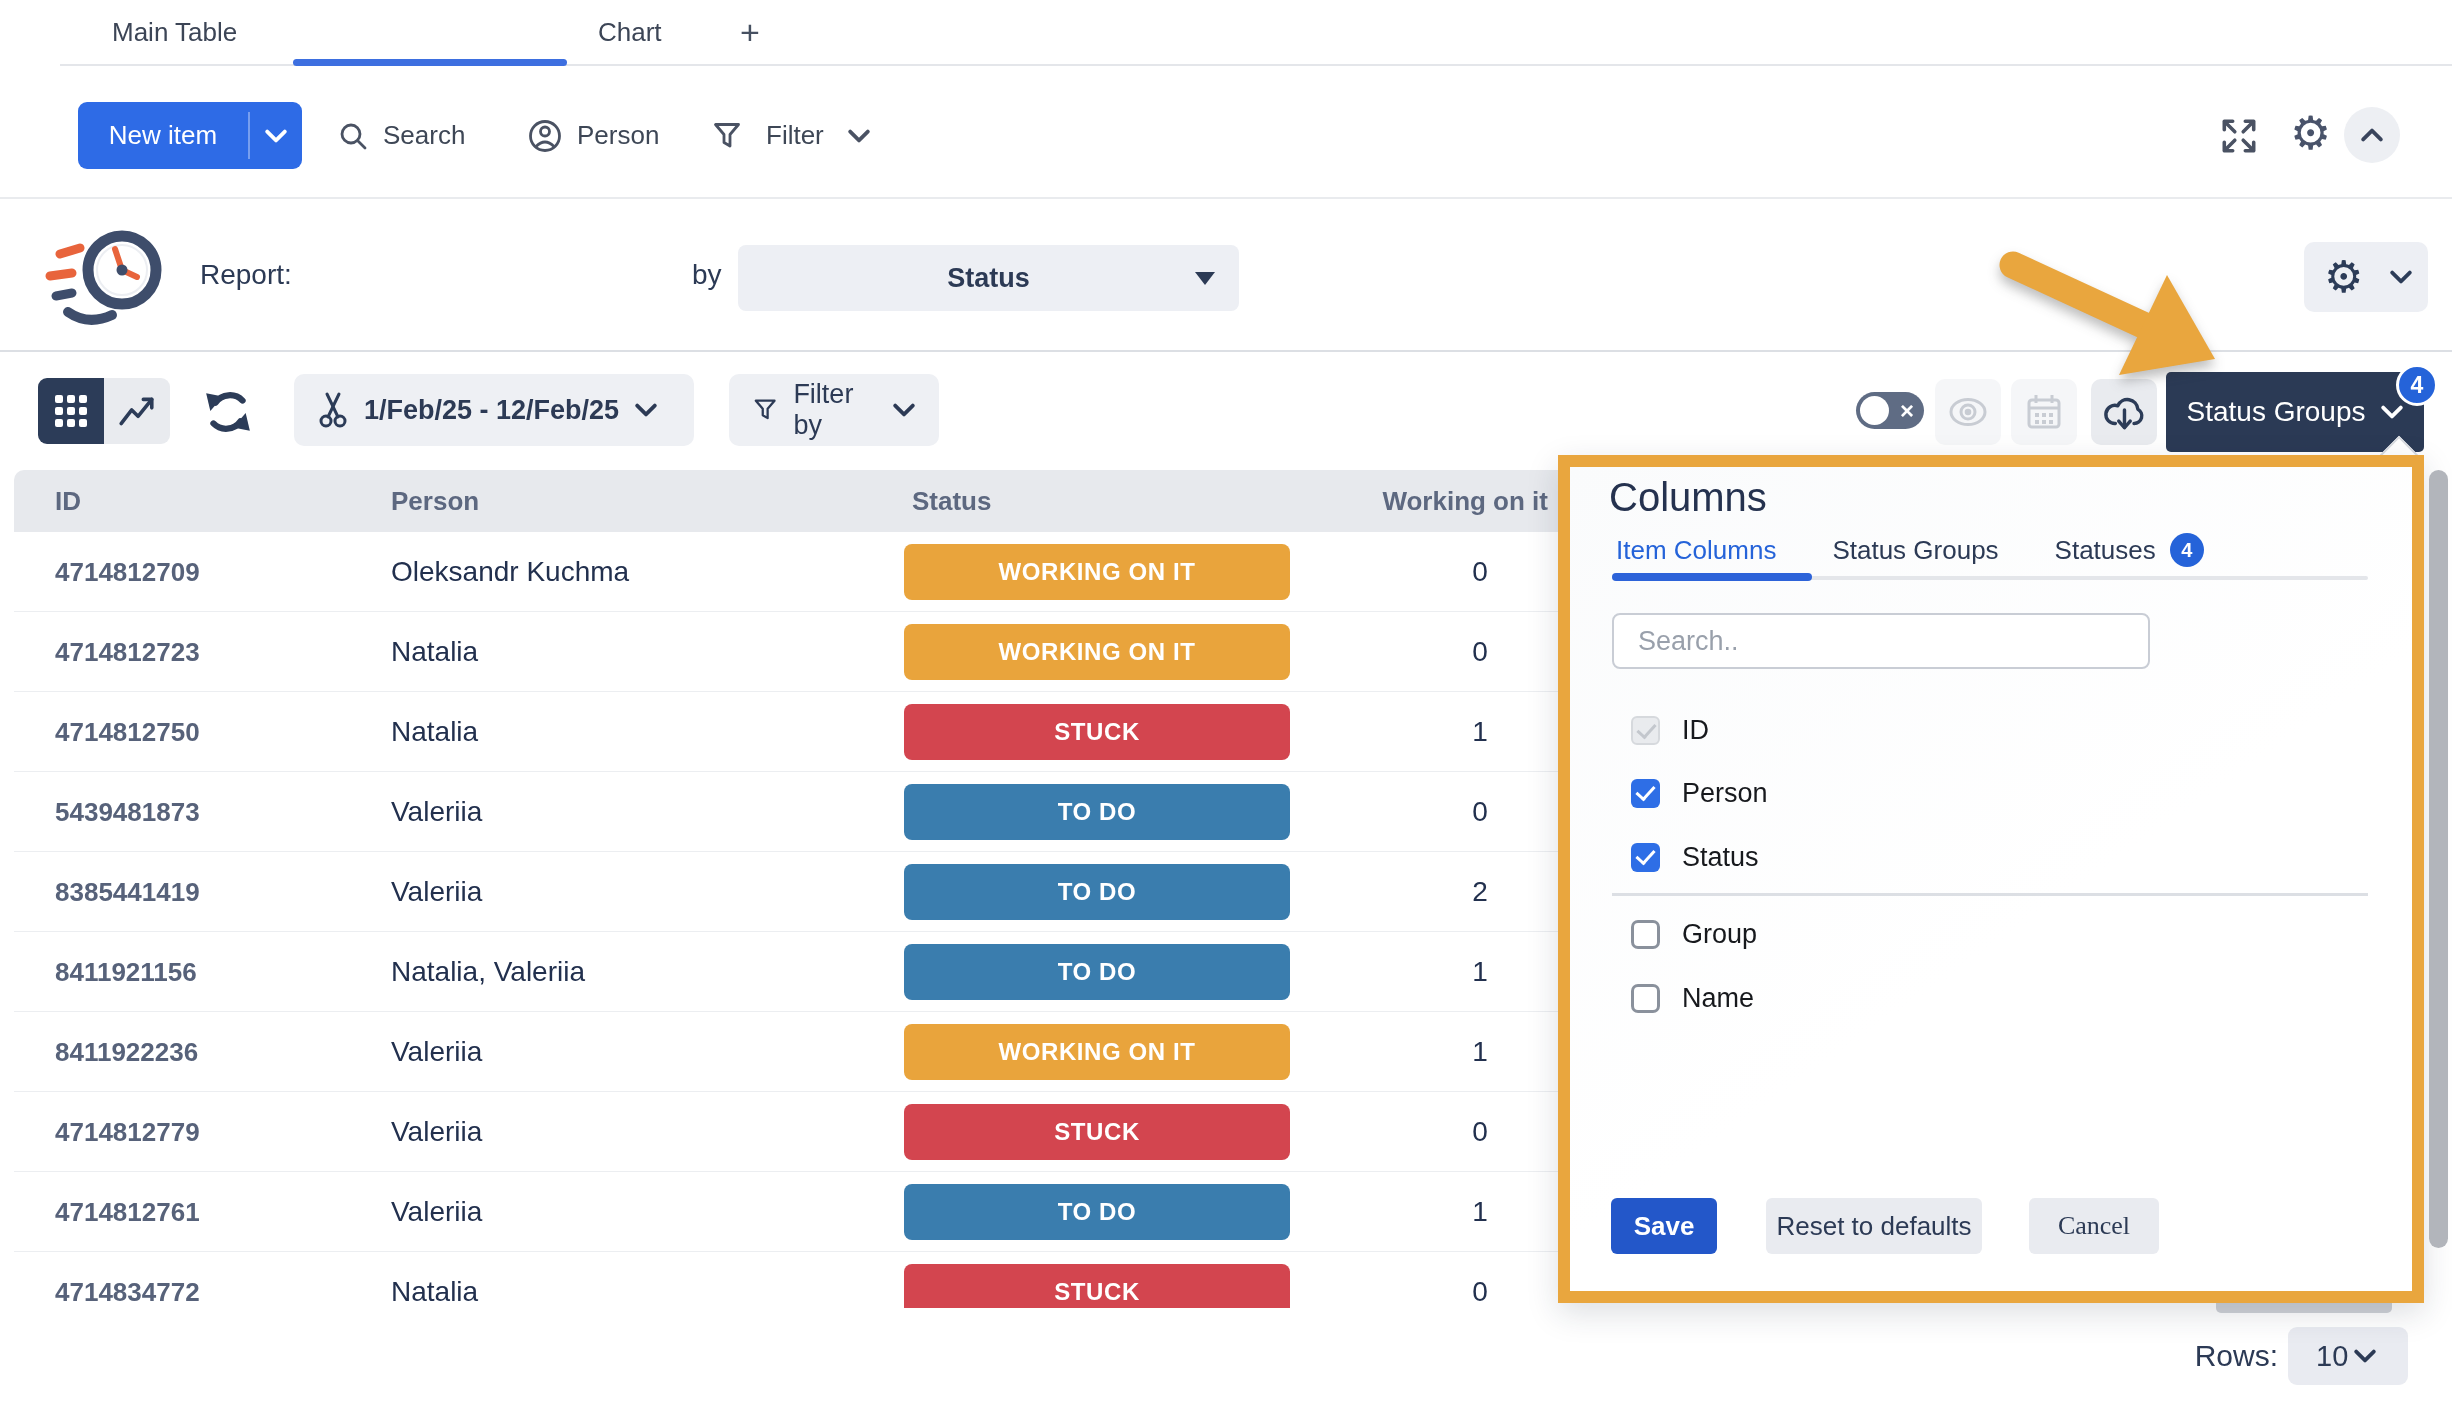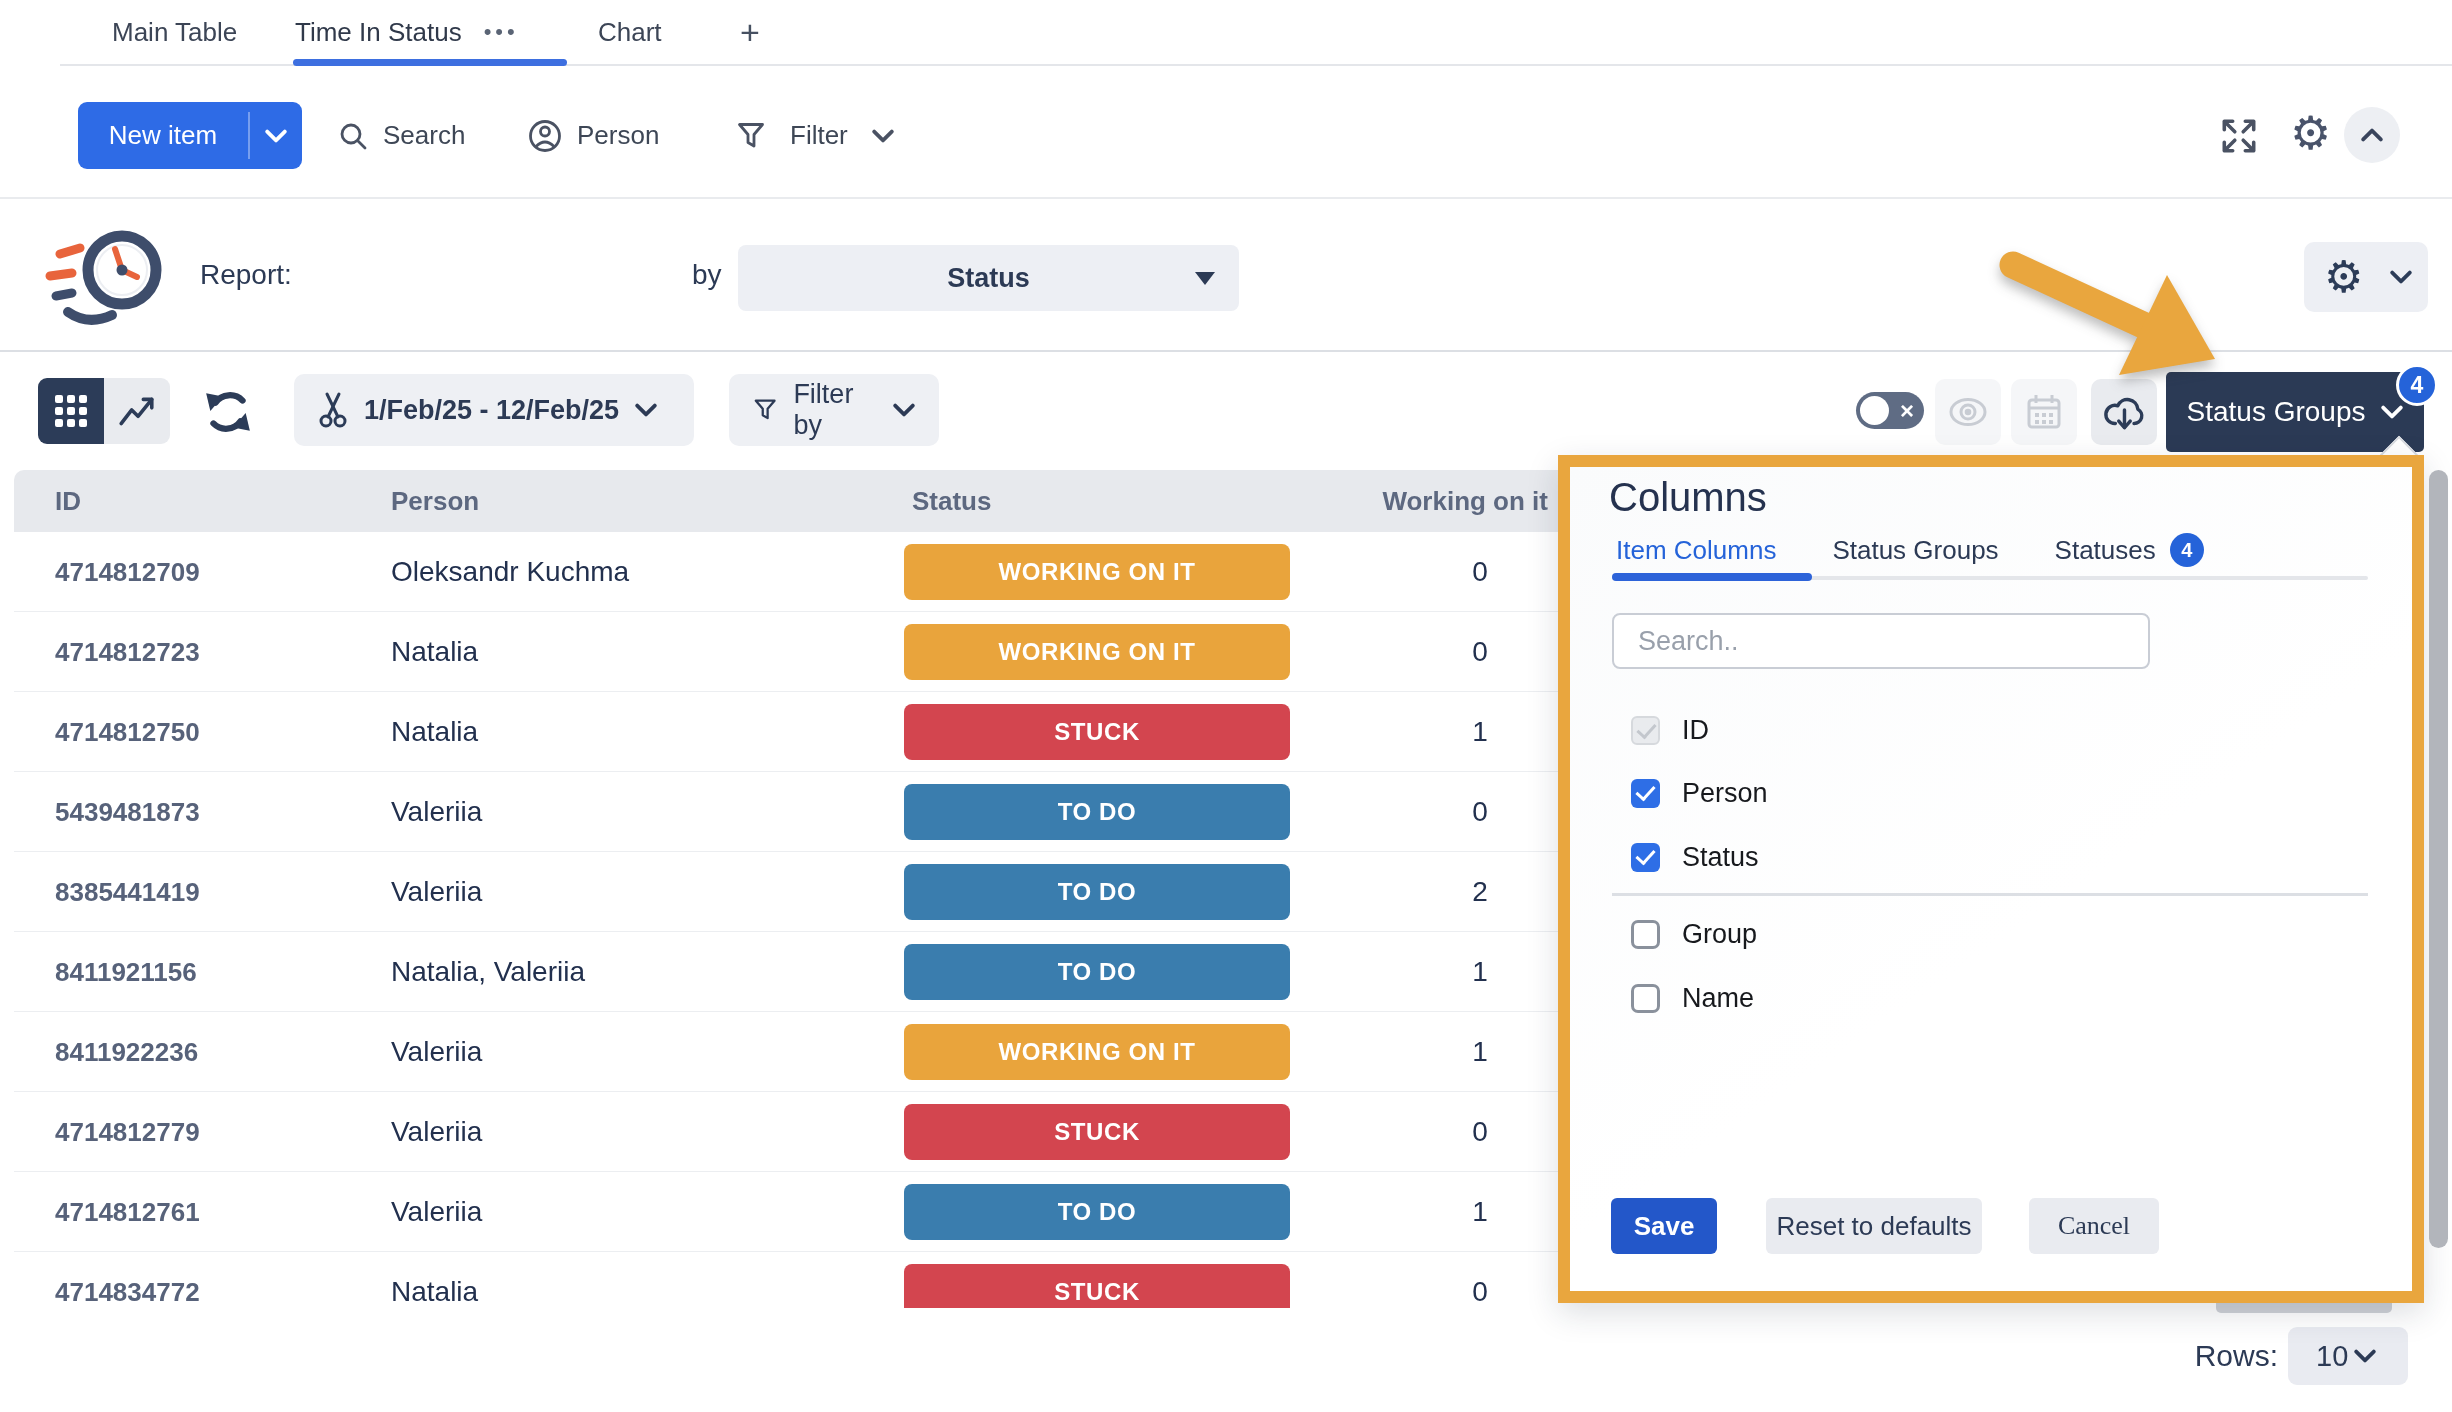--- a/index.html
+++ b/index.html
@@ -19,21 +19,21 @@
   .tab-underline{position:absolute;left:293px;top:59px;width:274px;height:7px;background:#3d6fe0;border-radius:4px;}
   
   .toolbar-line{position:absolute;left:0;right:0;top:197px;height:2px;background:#e9ebee;}
   .btn-new{position:absolute;left:78px;top:102px;width:224px;height:67px;background:var(--primary-blue,#2e6be6);
            border-radius:9px;display:flex;color:#fff;cursor:pointer;}
   .btn-new-label{flex:1;display:flex;align-items:center;justify-content:center;font-size:26px;}
   .btn-new-split{width:2px;background:rgba(255,255,255,.35);margin:10px 0;}
   .btn-new-caret{width:52px;display:flex;align-items:center;justify-content:center;}
   .tool-item{position:absolute;top:102px;height:67px;display:flex;align-items:center;gap:15px;
              font-size:26px;color:#3e4756;cursor:pointer;}
-  .ti-search{left:338px;} .ti-person{left:528px;} .ti-filter{left:736px;gap:24px;}
+  .ti-search{left:338px;} .ti-person{left:528px;} .ti-filter{left:712px;gap:24px;}
   .icon-stroke{stroke:#4a5263;fill:none;stroke-width:2.8;stroke-linecap:round;stroke-linejoin:round;}
   .top-icon{position:absolute;cursor:pointer;}
   .gear-glyph{font-size:46px;color:#49536a;line-height:1;}
   .collapse-circle{position:absolute;left:2344px;top:107px;width:56px;height:56px;border-radius:50%;
                    background:#edeff3;display:flex;align-items:center;justify-content:center;color:#39445c;cursor:pointer;}
   
   .report-divider{position:absolute;left:0;right:0;top:350px;height:2px;background:#dcdfe4;}
   .report-label{position:absolute;left:200px;top:200px;height:150px;display:flex;align-items:center;
                 font-size:28px;font-weight:500;color:#2c3a55;}
   .select{position:absolute;top:245px;height:66px;background:#edeff4;border-radius:8px;display:flex;
@@ -138,24 +138,20 @@
 </style>
 </head>
 <body>
 
 <div class="page">
 
   <div class="tabbar-line"></div>
   <div class="tab tab-maintable">
     <span>Main Table</span>
   </div>
-  <div class="tab tab-timeinstatus">
-    <span>Time In Status</span>
-    <span class="tab-dots">•••</span>
-  </div>
   <div class="tab-underline"></div>
   <div class="tab tab-chart">
     <span>Chart</span>
   </div>
   <div class="tab tab-add">
     <span>+</span>
   </div>
 
   <div class="btn-new">
     <span class="btn-new-label">New item</span>

